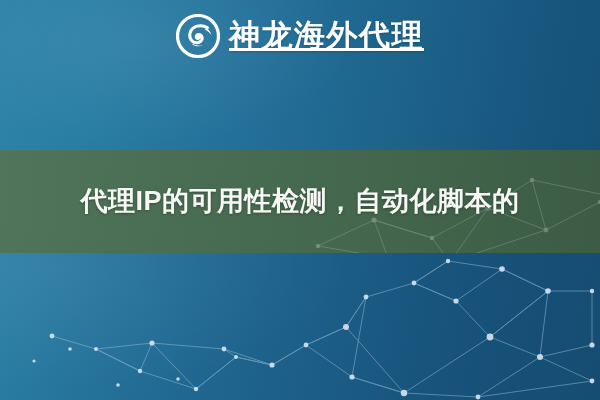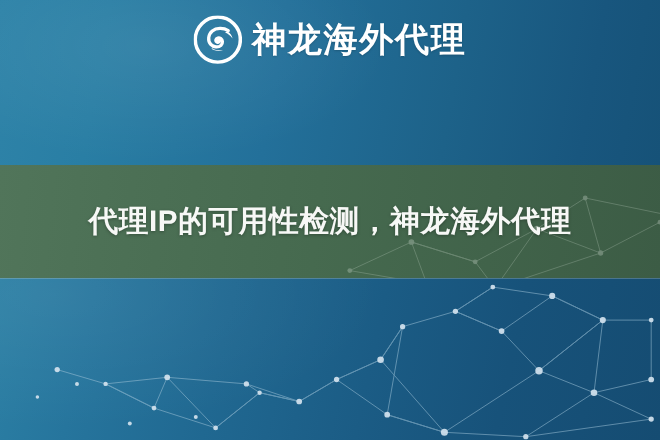--- a/index.html
+++ b/index.html
@@ -53,20 +53,21 @@
     display: block;
   }
   .logo-wordmark {
     color: #ffffff;
     font-size: 31px;
     line-height: 44px;
     font-weight: 700;
     letter-spacing: 1.5px;
     white-space: nowrap;
     text-shadow: 0 1px 2px rgba(0,0,0,0.18);
+    text-decoration: underline;
   }
 
   
   .title-band {
     position: absolute;
     left: 0;
     top: 150px;
     width: 600px;
     height: 103px;
     background: linear-gradient(96deg, #51755a 0%, #4c7055 20%, #466a4f 48%, #41634a 74%, #3c5c45 100%);
@@ -178,21 +179,21 @@
         <circle cx="188" cy="58" r="2.8"></circle>
         <circle cx="246" cy="80" r="2.4"></circle>
         <circle cx="232" cy="30" r="2.2"></circle>
         <circle cx="88" cy="108" r="2.0"></circle>
         <circle cx="150" cy="112" r="2.4"></circle>
         <circle cx="300" cy="52" r="2.2"></circle>
       </g>
     </svg>
 
     <div class="title-text">
-      <div class="title-line">代理IP的可用性检测，神龙海外代理</div>
+      <div class="title-line">代理IP的可用性检测，自动化脚本的</div>
     </div>
   </div>
 
   <div class="footer-band">
     <svg class="footer-net" viewBox="0 0 600 147">
       <g stroke="#9cc0d6" stroke-width="0.9" fill="none" opacity="0.55">
         <path d="M52 83 L96 96 L140 118 L196 136 L236 104 L272 112"></path>
         <path d="M96 96 L152 90 L196 136"></path>
         <path d="M140 118 L152 90 L224 96"></path>
         <path d="M224 96 L272 112 L306 92 L346 74"></path>

